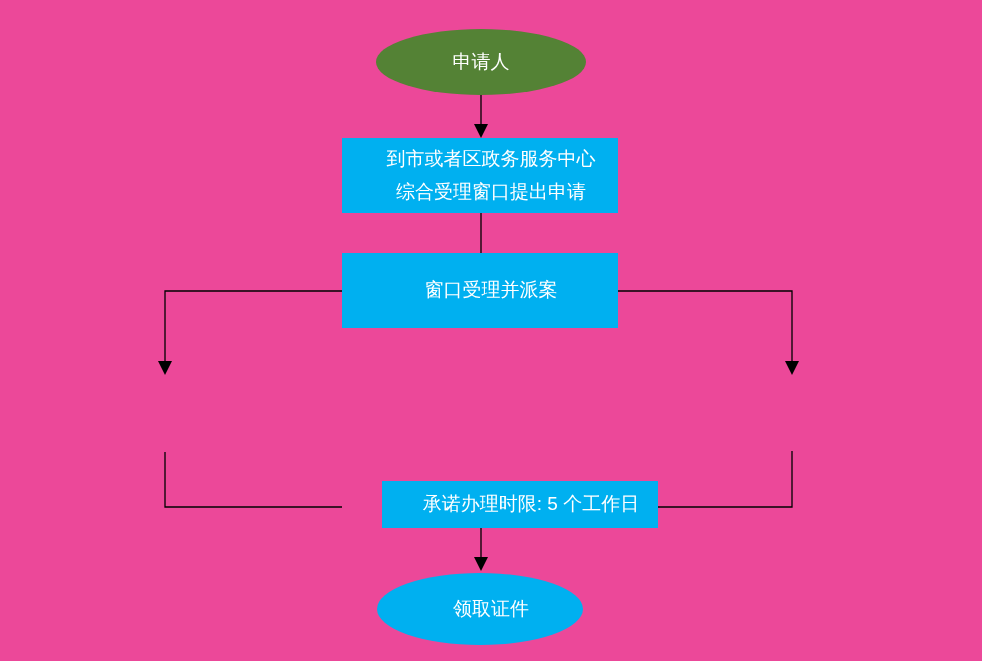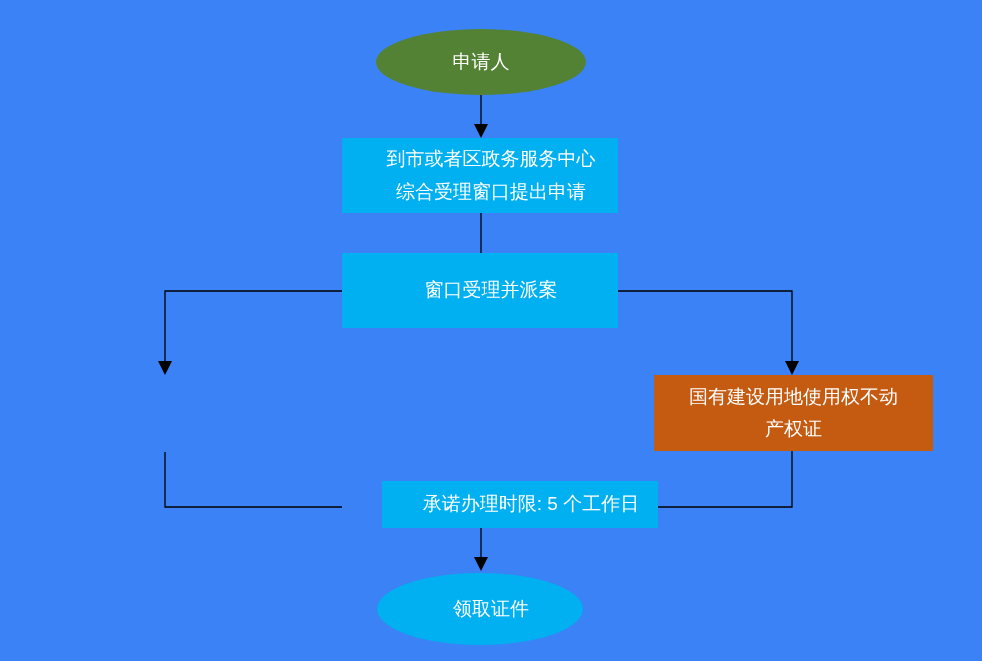--- a/index.html
+++ b/index.html
@@ -8,21 +8,21 @@
     width: 982px;
     height: 661px;
     background: #ffffff;
     font-family: "Liberation Sans", "DejaVu Sans", sans-serif;
     overflow: hidden;
   }
   .canvas {
     position: relative;
     width: 982px;
     height: 661px;
-    background: #3b82f6;
+    background: #ec4899;
   }
   .connectors {
     position: absolute;
     left: 0;
     top: 0;
     width: 982px;
     height: 661px;
   }
   .connectors line,
   .connectors polyline {
@@ -91,24 +91,20 @@
   <div class="node fill-blue" style="left:342px; top:138px; width:276px; height:75px;">
     <span>到市或者区政务服务中心
 综合受理窗口提出申请</span>
   </div>
 
   <div class="node fill-blue" style="left:342px; top:253px; width:276px; height:75px;">
     <span>窗口受理并派案</span>
   </div>
 
 
-  <div class="node fill-orange" style="left:654px; top:375px; width:279px; height:76px;">
-    <span>国有建设用地使用权不动
-产权证</span>
-  </div>
 
   <div class="node fill-blue" style="left:342px; top:481px; width:276px; height:47px;margin-left:40px;">
     <span>承诺办理时限: 5 个工作日</span>
   </div>
 
   <div class="node ellipse fill-blue" style="left:377px; top:573px; width:206px; height:72px;">
     <span>领取证件</span>
   </div>
 
 </div>

